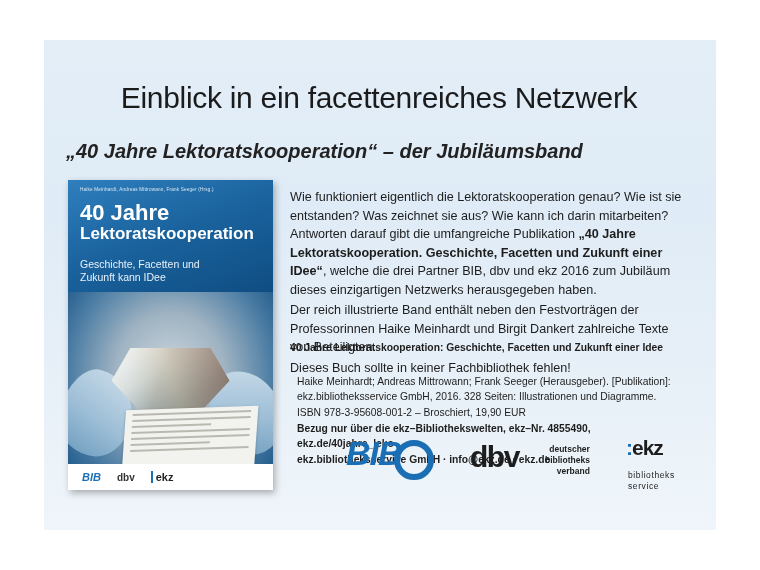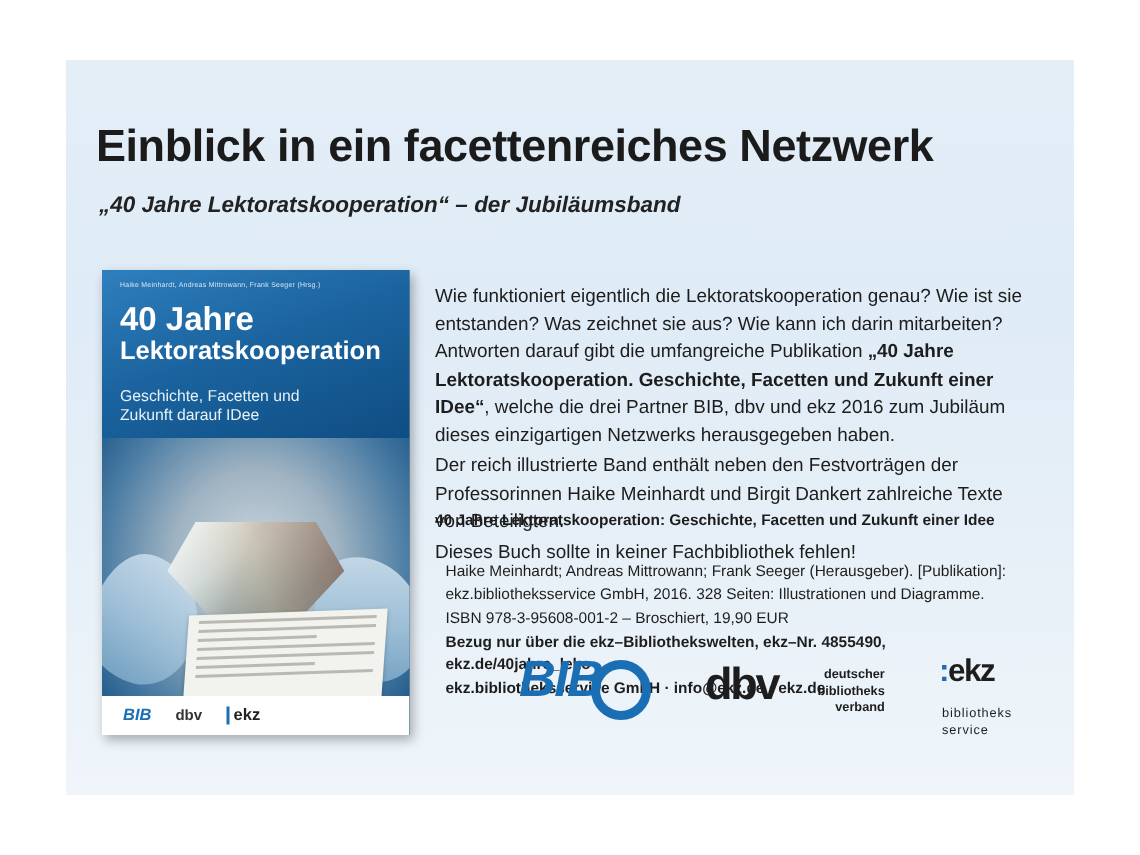--- a/index.html
+++ b/index.html
@@ -23,31 +23,32 @@
     background: linear-gradient(180deg, #e3eef7 0%, #dfebf6 35%, #e9f1f8 75%, #eff5fa 100%);
   }
 
   
   .headline {
     position: absolute;
     left: 20px;
     top: 42px;
     width: 630px;
     font-size: 30px;
-    font-weight: bold;
+    font-weight: normal;
     color: #1b1b1b;
     letter-spacing: -0.3px;
     line-height: 1.05;
+    text-align: center;
   }
   .subheadline {
     position: absolute;
     left: 22px;
-    top: 88px;
+    top: 100px;
     width: 630px;
-    font-size: 15px;
+    font-size: 20px;
     font-style: italic;
     font-weight: bold;
     color: #222222;
   }
 
   
   .book {
     position: absolute;
     left: 24px;
     top: 140px;
@@ -281,21 +282,21 @@
 
   <div class="book">
     <div class="book-top">
       <div class="book-credits">Haike Meinhardt, Andreas Mittrowann, Frank Seeger (Hrsg.)</div>
       <div class="book-title">
         <span>40 Jahre</span>
         <span class="line2">Lektoratskooperation</span>
       </div>
       <div class="book-sub">
         <span>Geschichte, Facetten und</span><br>
-        <span>Zukunft darauf IDee</span>
+        <span>Zukunft kann IDee</span>
       </div>
     </div>
     <div class="book-photo">
       <div class="hands-l"></div>
       <div class="hands-r"></div>
       <div class="gem"></div>
       <div class="gem-facet"></div>
       <div class="book-paper">
         <div class="ln"></div>
         <div class="ln"></div>

